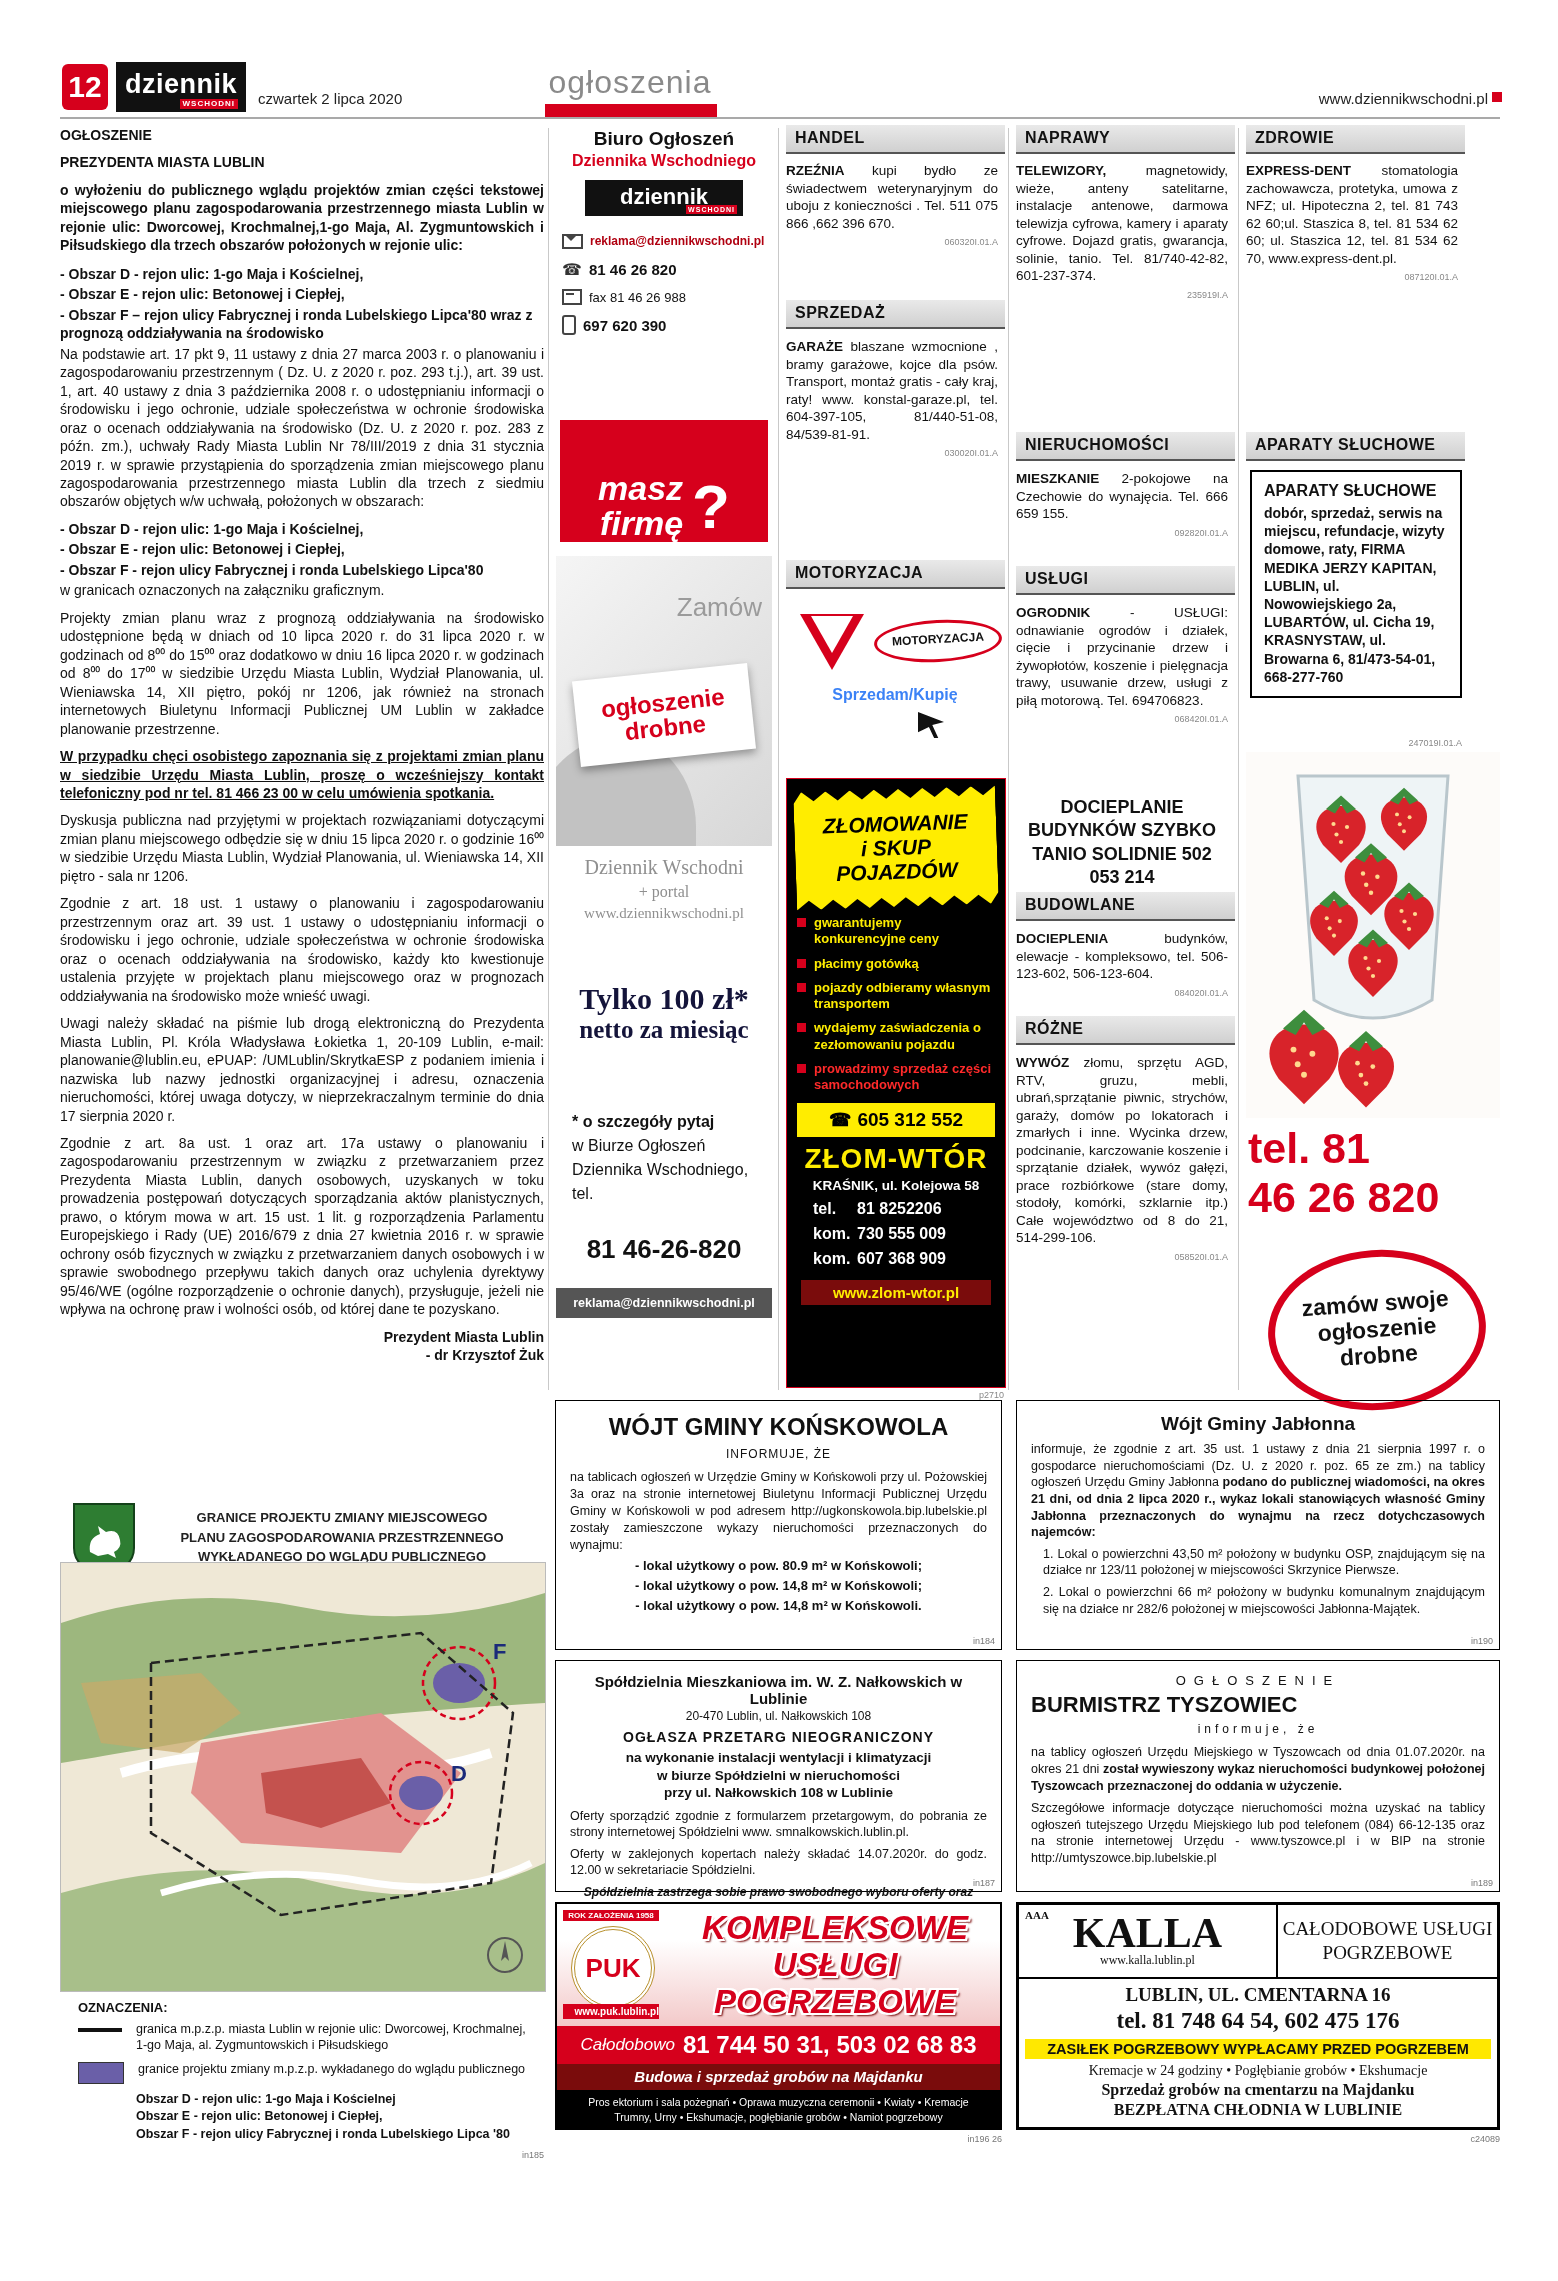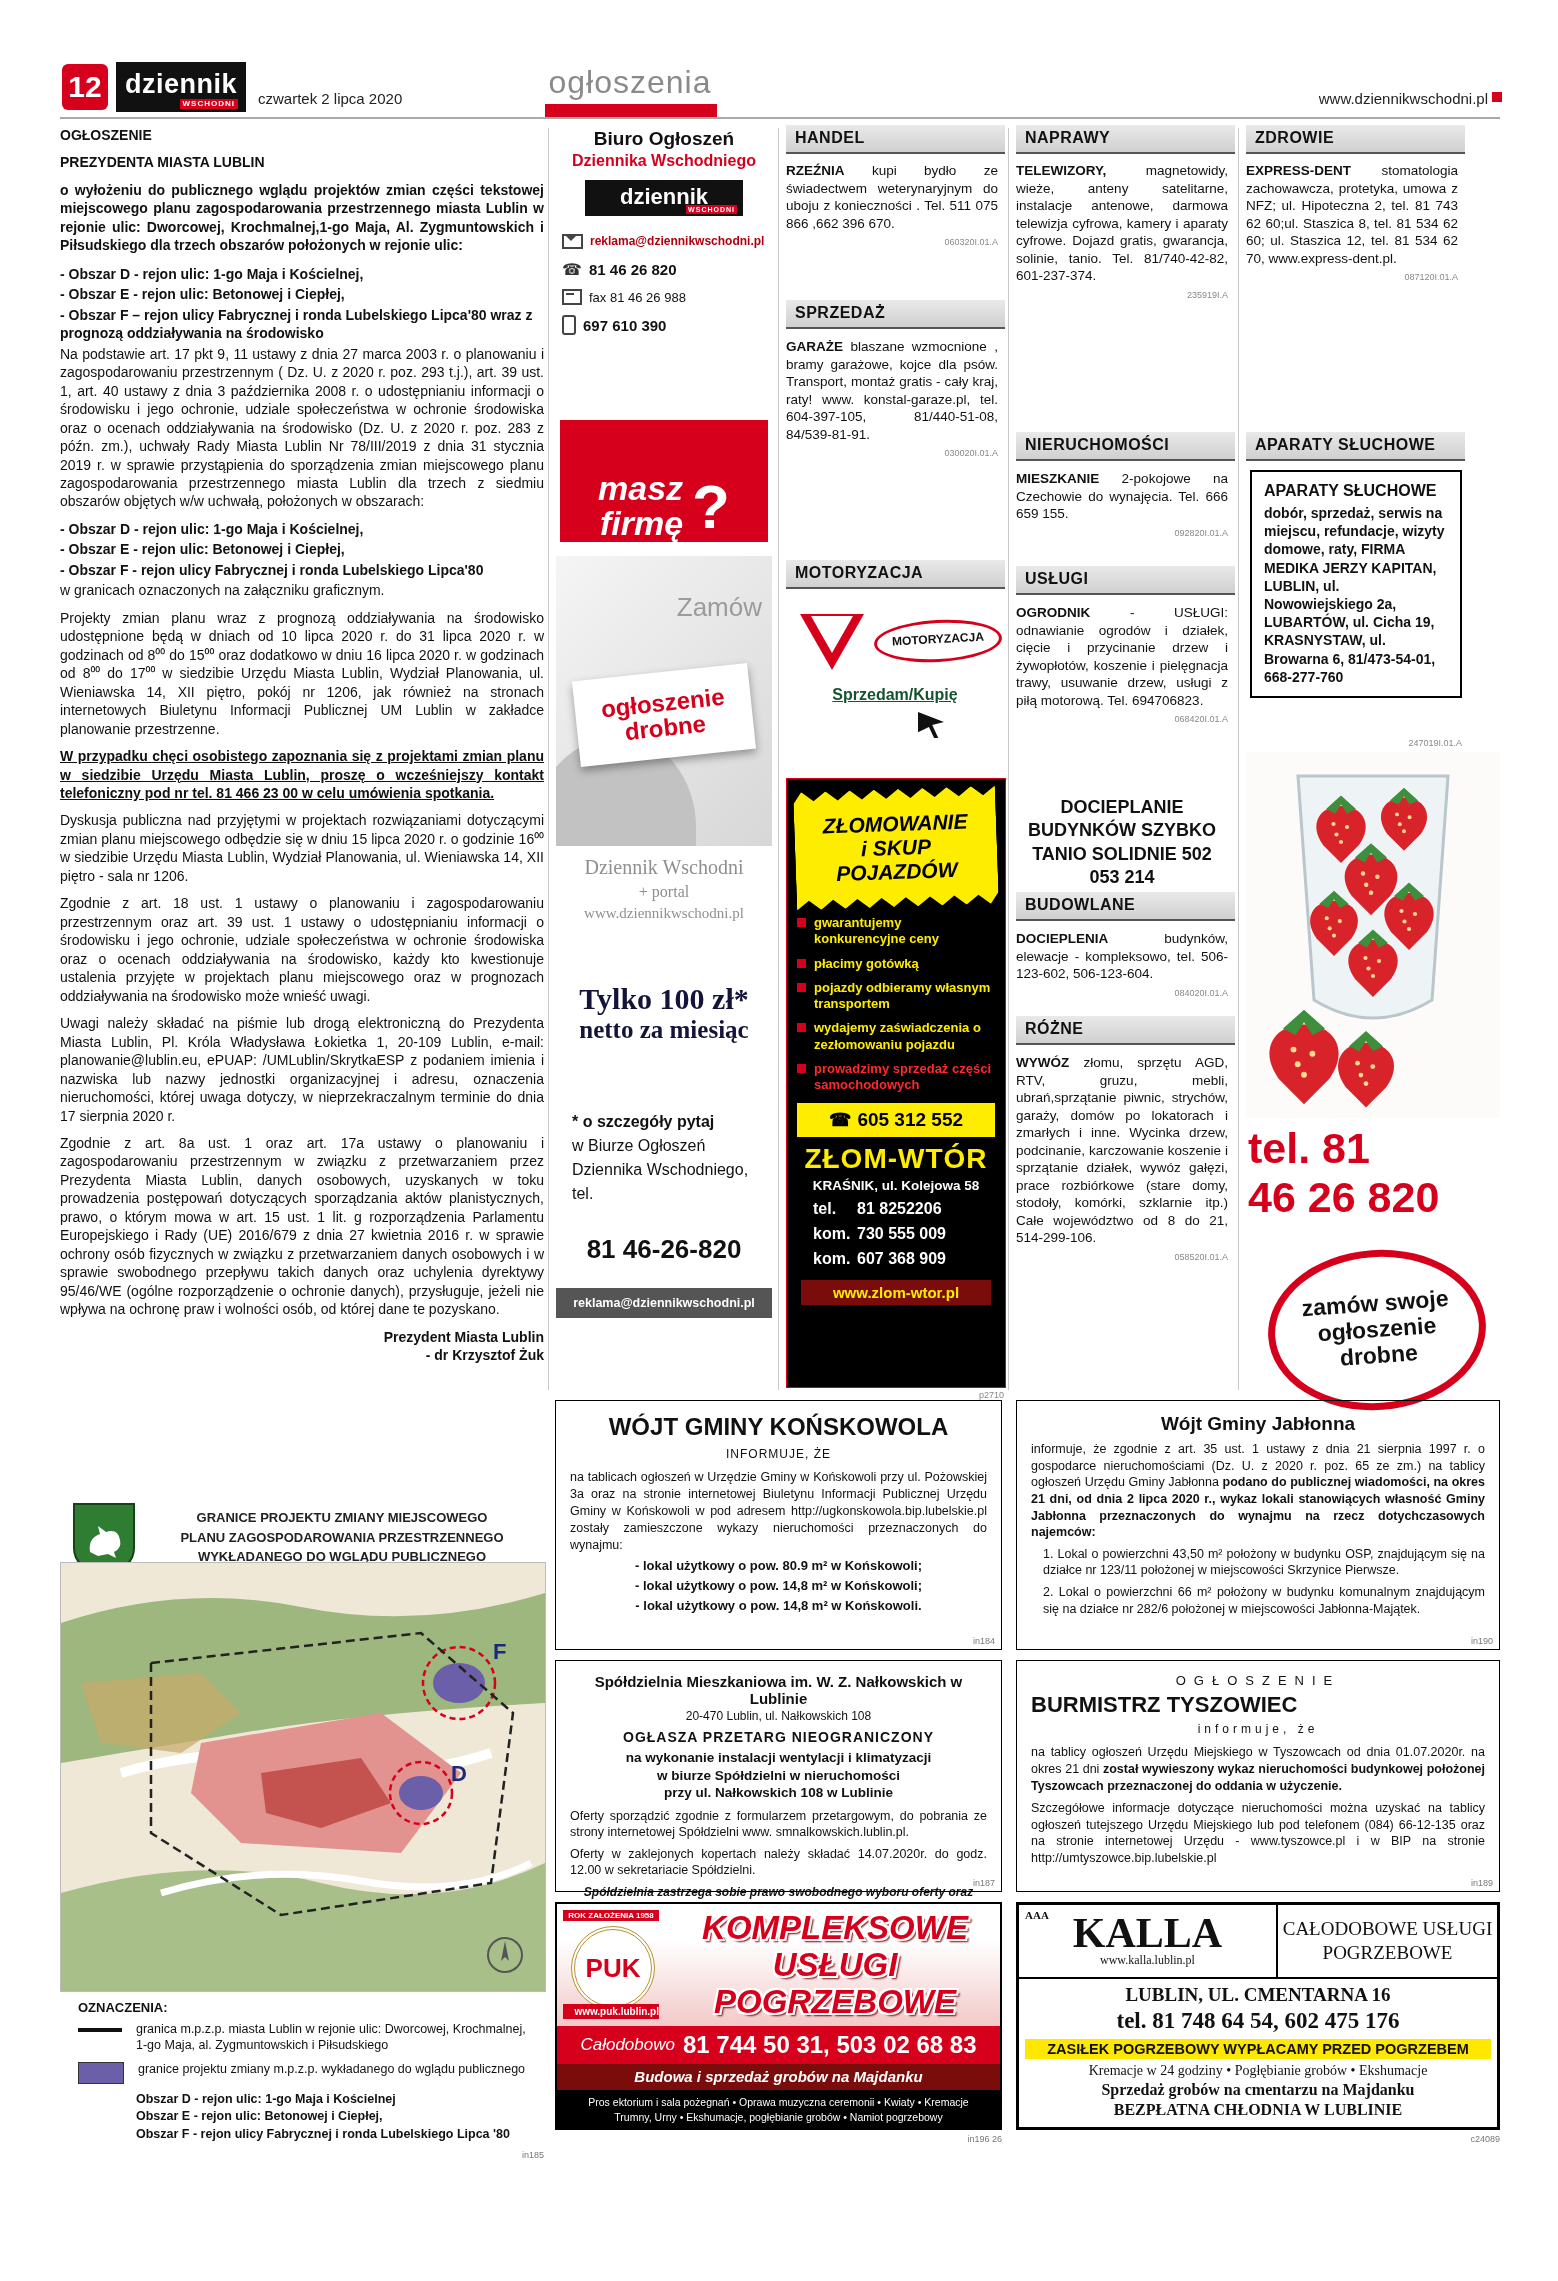--- a/index.html
+++ b/index.html
@@ -108,22 +108,22 @@
 
   
   .moto{left:786px;top:600px;width:218px;height:165px}
   .tri-o{position:absolute;left:14px;top:14px;width:0;height:0;
          border-left:32px solid transparent;border-right:32px solid transparent;border-top:56px solid #d6001c}
   .tri-i{position:absolute;left:25px;top:16px;width:0;height:0;
          border-left:21px solid transparent;border-right:21px solid transparent;border-top:37px solid #fff}
   .moto-oval{position:absolute;right:2px;top:20px;width:122px;height:36px;border:3px solid #d6001c;
              border-radius:50%;background:#fff;color:#111;font-weight:bold;font-size:12px;text-align:center;
              line-height:32px;transform:rotate(-3deg)}
-  .moto-tag{position:absolute;left:0;top:86px;width:100%;text-align:center;color:#14532d;
-            font-weight:bold;font-size:16px;text-decoration:underline}
+  .moto-tag{position:absolute;left:0;top:86px;width:100%;text-align:center;color:#3b82f6;
+            font-weight:bold;font-size:16px;}
   .cursor{position:absolute;left:132px;top:112px;width:26px;height:26px;background:#111;
           clip-path:polygon(0 0,100% 38%,55% 50%,78% 100%,62% 100%,42% 58%,0 78%)}
 
   
   .zlom{left:786px;top:778px;width:218px;height:608px;background:#000;border:1px solid #d6001c}
   .jag{margin:10px 8px 6px;height:118px;background:#ffed00;display:flex;flex-direction:column;
        align-items:center;justify-content:center;font-size:21px;font-weight:900;font-style:italic;
        color:#000;line-height:1.15;transform:rotate(-2deg);
        clip-path:polygon(0 10%,4% 0,10% 8%,16% 0,22% 8%,28% 0,34% 8%,40% 0,46% 8%,52% 0,58% 8%,64% 0,70% 8%,76% 0,82% 8%,88% 0,94% 8%,100% 0,100% 90%,96% 100%,90% 92%,84% 100%,78% 92%,72% 100%,66% 92%,60% 100%,54% 92%,48% 100%,42% 92%,36% 100%,30% 92%,24% 100%,18% 92%,12% 100%,6% 92%,0 100%)}
   .zb{display:flex;gap:8px;padding:0 10px;margin:8px 0;color:#ffed00;font-weight:bold;font-size:13px;line-height:1.25}
@@ -322,21 +322,21 @@
   <div class="abs b-row b-r2">
     <span class="ic-phone"></span>
     <span class="b-tel">81 46 26 820</span>
   </div>
   <div class="abs b-row b-r3">
     <span class="ic-fax"></span>
     <span class="b-fax">fax 81 46 26 988</span>
   </div>
   <div class="abs b-row b-r4">
     <span class="ic-mob"></span>
-    <span class="b-tel">697 610 390</span>
+    <span class="b-tel">697 620 390</span>
   </div>
   <div class="abs masz">
     <span class="w">
       <span>masz</span><br>
       <span>firmę</span>
     </span>
     <span class="q">?</span>
   </div>
   <div class="abs hand">
     <div class="zamow">Zamów</div>

